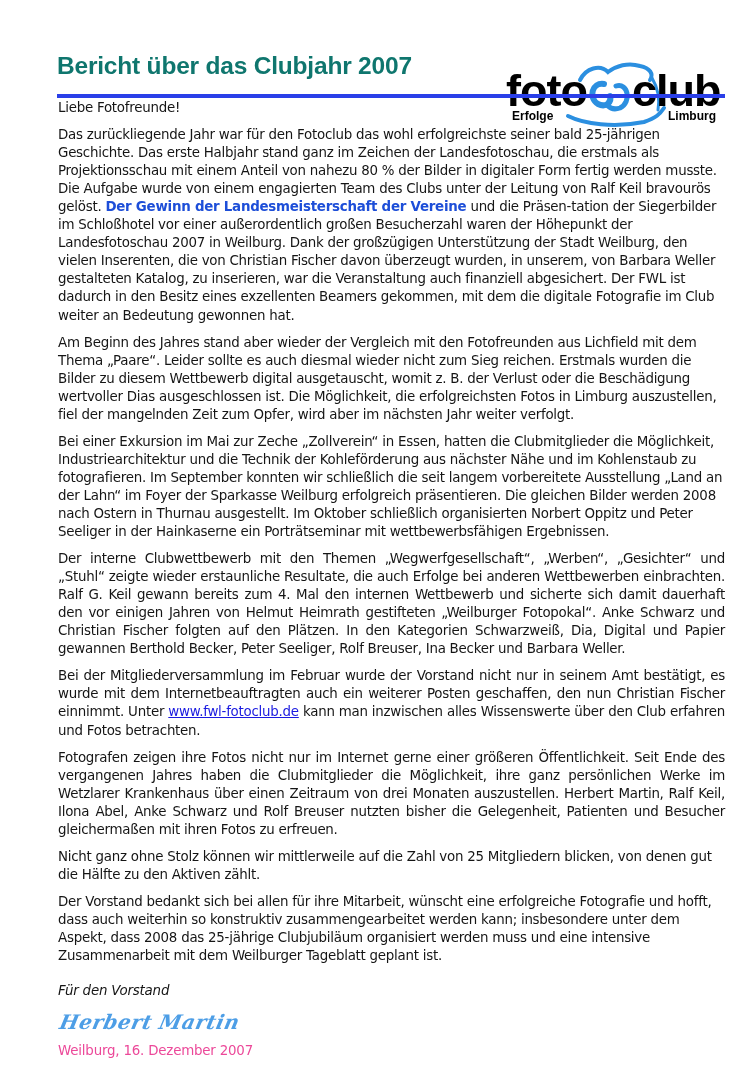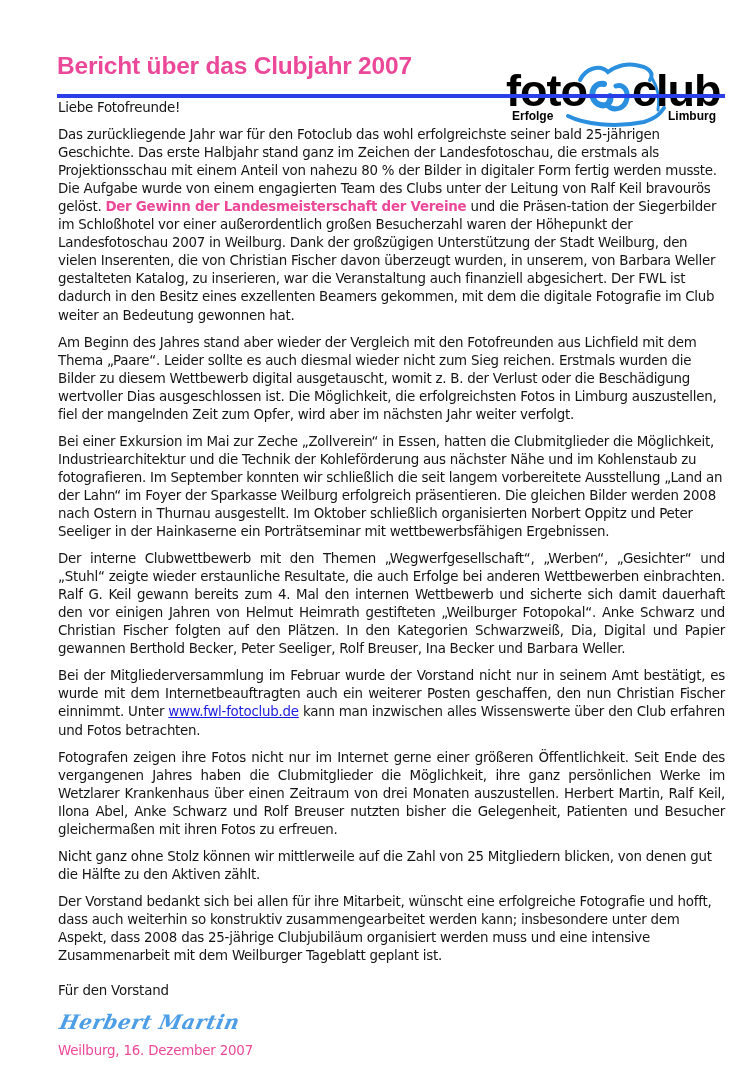--- a/index.html
+++ b/index.html
@@ -1,42 +1,42 @@
 <!DOCTYPE html>
 <html><head>
 <meta charset="utf-8">
 <style>
   html, body { margin:0; padding:0; background:#ffffff; }
   body { width:753px; height:1080px; position:relative; overflow:hidden;
          font-family:"DejaVu Sans", sans-serif; color:#111; }
   .page { position:absolute; left:0; top:0; width:753px; height:1080px; }
   .title { position:absolute; left:57px; top:52px; font-family:"Liberation Sans", sans-serif;
-           font-weight:bold; font-size:24.5px; color:#ec4899; letter-spacing:-0.2px; white-space:nowrap; }
+           font-weight:bold; font-size:24.5px; color:#0f766e; letter-spacing:-0.2px; white-space:nowrap; }
   .logo { position:absolute; left:504px; top:18px; width:225px; height:72px;margin-top:40px; }
   .logo-word { position:absolute; font-family:"Liberation Sans", sans-serif; font-weight:bold;
                font-size:45px; color:#000; letter-spacing:-1px; top:10px; line-height:45px; }
   .logo-foto { left:2px; }
   .logo-club { left:128px; }
   .logo-city { position:absolute; font-family:"Liberation Sans", sans-serif; font-weight:bold;
                font-size:12px; color:#000; top:51px; }
   .logo-weil { left:8px; }
   .logo-limb { left:164px; }
   .logo-swoosh { position:absolute; left:0; top:0; width:225px; height:72px; }
   .rule { position:absolute; left:57px; top:94px; width:668px; height:4px; background:#2a3fe8; }
   .body { position:absolute; left:58px; top:99px; width:667px;
           font-size:13.4px; line-height:18.05px; color:#151515; letter-spacing:-0.25px; }
   .body p { margin:0 0 9px 0; }
   .body p.just { text-align:justify; }
-  .hl { color:#ec4899; font-weight:bold; }
+  .hl { color:#1d4ed8; font-weight:bold; }
   .link { color:#1a1ae0; text-decoration:underline; cursor:pointer;margin-top:48px; }
   .signature { position:absolute; left:60px; top:1010px; font-family:"DejaVu Serif", serif;
                font-style:italic; font-weight:bold; font-size:20px; color:#4d9ee6; letter-spacing:0.5px;
                transform:skewX(-12deg); white-space:nowrap; }
   .dateline { position:absolute; left:58px; top:1043px; font-size:13.4px; color:#ec4899; letter-spacing:-0.2px; }
-  .greet-foot { position:absolute; left:58px; top:983px; font-size:13.4px; color:#151515; letter-spacing:-0.2px; }
+  .greet-foot { position:absolute; left:58px; top:983px; font-size:13.4px; color:#151515; letter-spacing:-0.2px;font-style:italic; }
 </style>
 </head>
 <body>
 
 <div class="page">
 
   <div class="title">Bericht über das Clubjahr 2007</div>
 
   <div class="logo">
     <svg class="logo-swoosh" viewBox="0 0 225 72" xmlns="http://www.w3.org/2000/svg">

